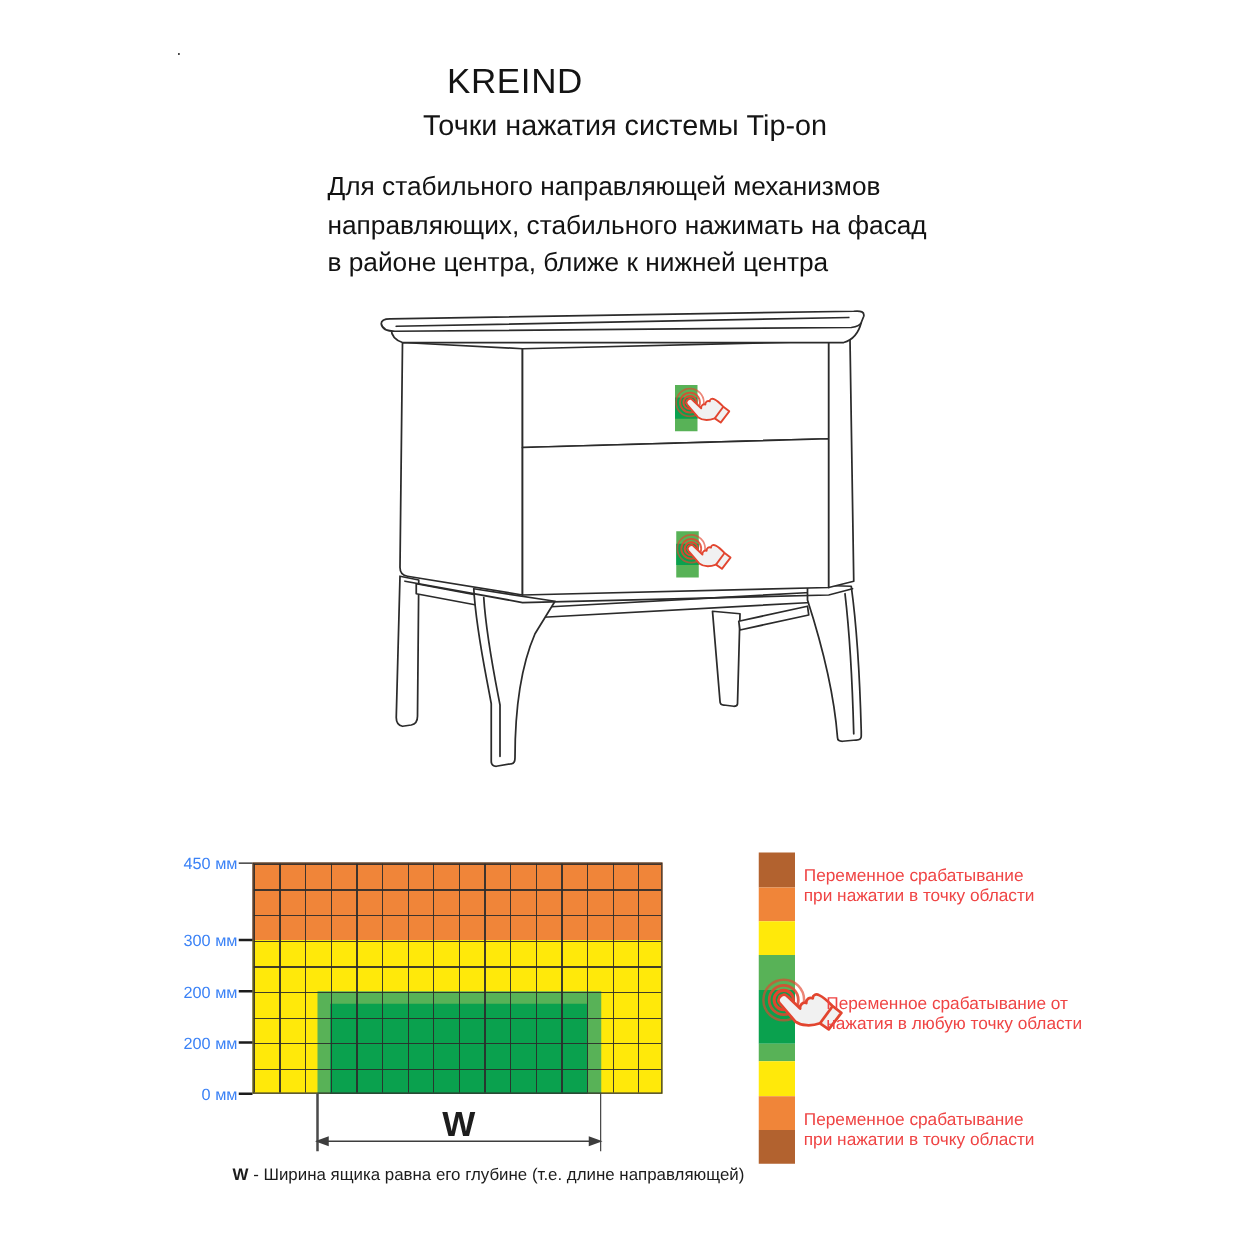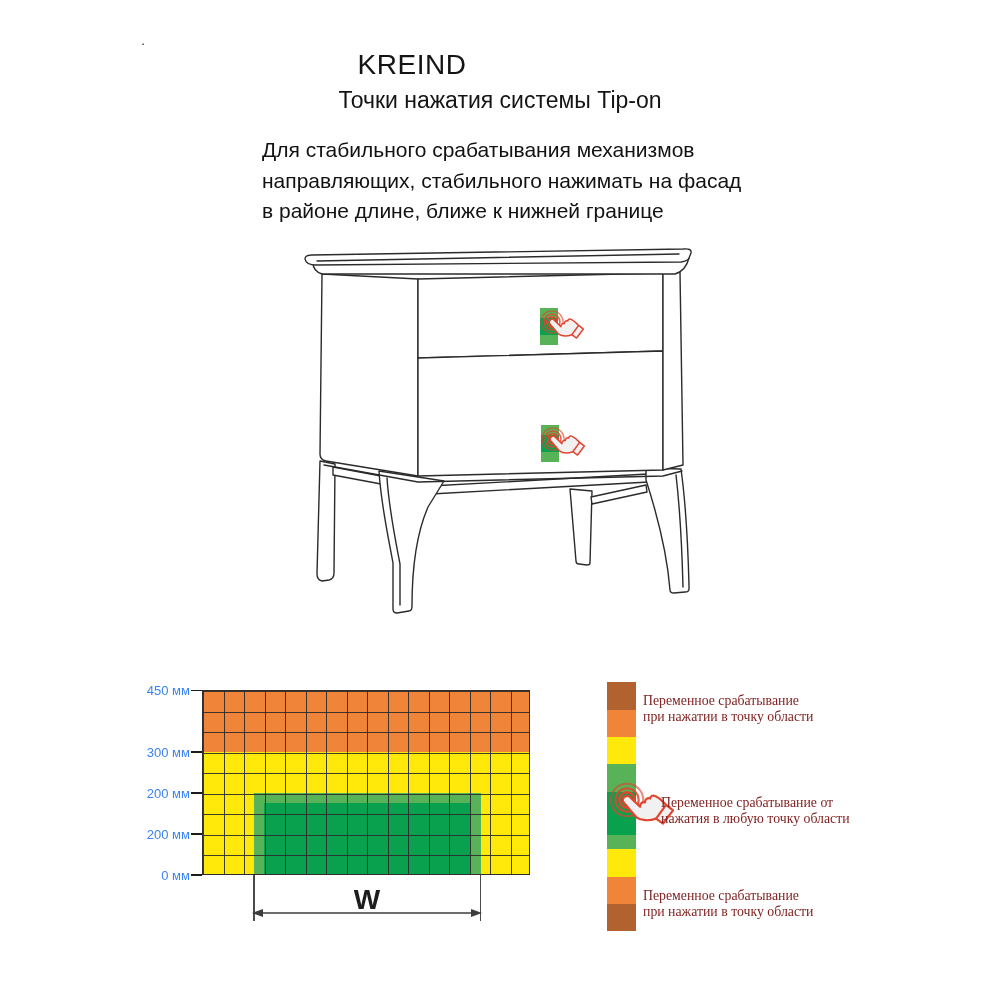--- a/index.html
+++ b/index.html
@@ -28,38 +28,38 @@
 
   
   .wline{position:absolute;top:875px;width:1.5px;height:46px;background:#4a4a4a;}
   .wlabel{left:340px;top:884px;width:54px;text-align:center;font-size:28px;font-weight:700;color:#1d1d1d;}
   .footnote{left:186px;top:932px;font-size:13.5px;color:#1c1c1c;}
   .footnote b{font-weight:700;}
 
   
   .legendbar{left:607px;top:682px;width:29px;}
   .seg{width:29px;}
-  .legtext{position:absolute;font-size:13.8px;line-height:15.8px;color:#7f1d1d;font-family:Liberation Serif, serif;}
+  .legtext{position:absolute;font-size:13.8px;line-height:15.8px;color:#ef4444;}
   .lt1{left:643px;top:693px;} .lt2{left:661px;top:795px;} .lt3{left:643px;top:888px;}
 
   svg .ln{fill:#ffffff;stroke:#2b2b2b;stroke-width:1.4;stroke-linejoin:round;stroke-linecap:round;}
   svg .str{fill:none;stroke:#2b2b2b;stroke-width:1.4;stroke-linecap:round;}
 </style>
 </head>
 <body>
 
 <div class="page">
 
   <div class="abs stray-dot">.</div>
   <div class="abs brand">KREIND</div>
   <div class="abs subtitle">Точки нажатия системы Tip-on</div>
   <div class="abs intro">
-    <div>Для стабильного срабатывания механизмов</div>
+    <div>Для стабильного направляющей механизмов</div>
     <div>направляющих, стабильного нажимать на фасад</div>
-    <div>в районе длине, ближе к нижней границе</div>
+    <div>в районе центра, ближе к нижней центра</div>
   </div>
 
   <svg class="abs" style="left:295px;top:243px" width="410" height="390" viewBox="0 0 410 390">
     <defs>
       <g id="hand">
         <circle r="7.4" fill="none" stroke="#E2452F" stroke-width="0.9" opacity="0.65"></circle>
         <circle r="5.3" fill="none" stroke="#E2452F" stroke-width="1" opacity="0.85"></circle>
         <circle r="3.5" fill="none" stroke="#E2452F" stroke-width="1.1"></circle>
         <circle r="2" fill="#ffffff" stroke="#E2452F" stroke-width="0.9" stroke-dasharray="0.9 0.9"></circle>
         <g transform="rotate(-38)">
@@ -125,20 +125,23 @@
   <div class="tickdash" style="top:874px"></div>
 
   <div class="wline" style="left:253px"></div>
   <div class="wline" style="left:479.5px"></div>
   <div class="abs wlabel">W</div>
   <svg class="abs" style="left:250px;top:905px" width="234" height="16" viewBox="0 0 234 16">
     <line x1="8" y1="8" x2="226" y2="8" stroke="#3d3d3d" stroke-width="1.3"></line>
     <polygon points="2,8 13,4 13,12" fill="#3d3d3d"></polygon>
     <polygon points="232,8 221,4 221,12" fill="#3d3d3d"></polygon>
   </svg>
+  <div class="abs footnote">
+    <b>W</b><span> - Ширина ящика равна его глубине (т.е. длине направляющей)</span>
+  </div>
 
   <div class="abs legendbar">
     <div class="seg c-brown" style="height:28px"></div>
     <div class="seg c-orange" style="height:27px"></div>
     <div class="seg c-yellow" style="height:27px"></div>
     <div class="seg c-green-l" style="height:28px"></div>
     <div class="seg c-green-d" style="height:43px"></div>
     <div class="seg c-green-l" style="height:14px"></div>
     <div class="seg c-yellow" style="height:28px"></div>
     <div class="seg c-orange" style="height:27px"></div>

